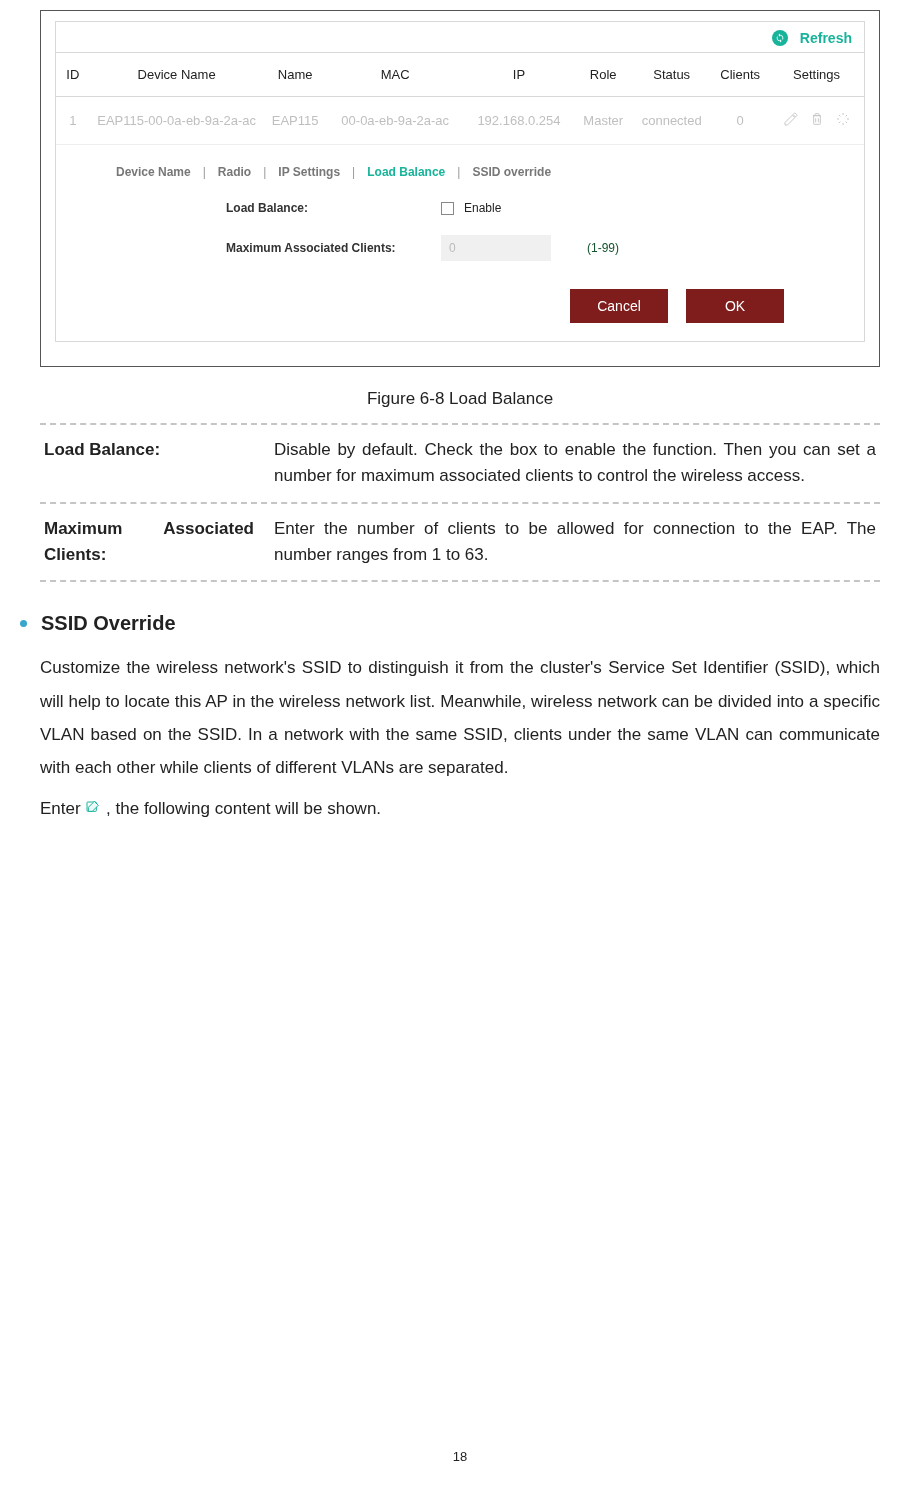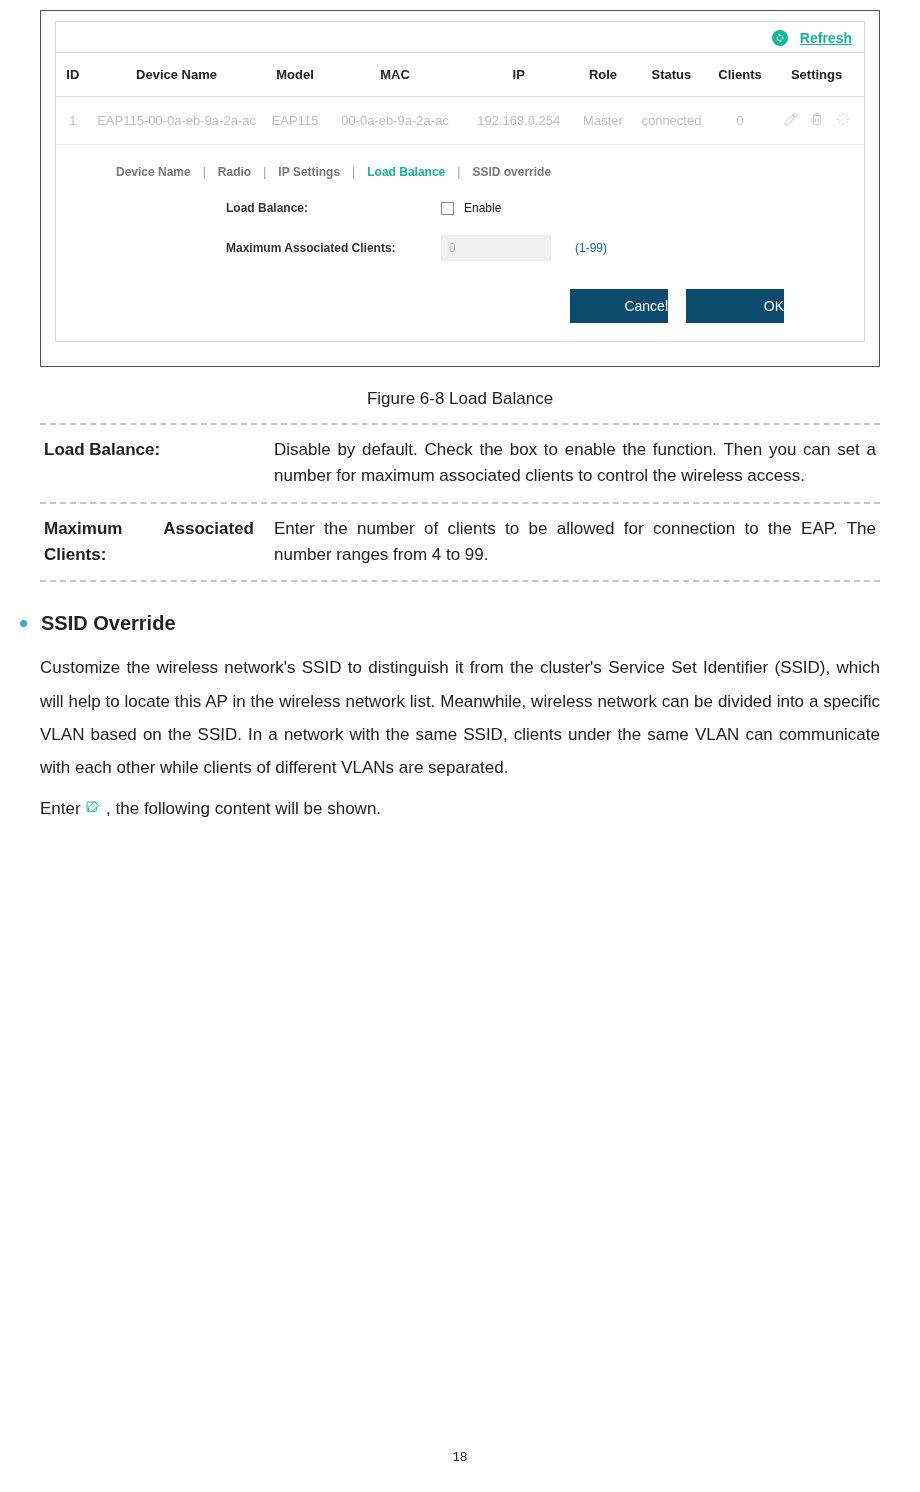--- a/index.html
+++ b/index.html
@@ -37,40 +37,39 @@
   }
   .refresh-row {
     display: flex;
     justify-content: flex-end;
     align-items: center;
     color: #18b39b;
     font-weight: bold;
     font-size: 14px;
     padding: 8px 12px 6px 0;
     gap: 12px;
-    text-decoration: underline;
   }
   .refresh-icon {
     width: 16px; height: 16px;
     background: #18b39b;
     border-radius: 50%;
     display: flex; align-items: center; justify-content: center;
   }
   .refresh-icon svg { width: 10px; height: 10px; fill: #fff; }
 
   table.ap-table {
     width: 100%;
     border-collapse: collapse;
     font-size: 13px;
   }
   table.ap-table th {
     border-top: 1px solid #d8d8d8;
     border-bottom: 1px solid #d8d8d8;
     padding: 14px 6px;
-    font-weight: bold;
+    font-weight: normal;
     color: #222;
     text-align: center;
   }
   table.ap-table td {
     padding: 14px 6px;
     color: #bfbfbf;
     text-align: center;
     border-bottom: 1px solid #eee;
   }
   .settings-icons { display: flex; gap: 10px; justify-content: center; }
@@ -105,33 +104,33 @@
     width: 13px; height: 13px; border: 1px solid #888; display: inline-block;
   }
   .num-input {
     width: 110px;
     background: #f0f0f0;
     border: none;
     padding: 6px 8px;
     color: #bbb;
     font-size: 12px;
   }
-  .hint { color: #0369a1; margin-left: 14px; }
+  .hint { color: #14532d; margin-left: 26px; }
 
   .btn-row {
     display: flex;
     justify-content: flex-end;
     gap: 18px;
     margin: 28px 50px 10px 0;
   }
   .btn {
     min-width: 98px;
     padding: 9px 0;
-    text-align: right;
-    background: #0c4a6e;
+    text-align: center;
+    background: #7f1d1d;
     color: #fff;
     font-size: 14px;
   }
 
   
   .figure-caption {
     text-align: center;
     margin: 22px 0 14px 0;
     font-size: 17px;
   }
@@ -202,21 +201,21 @@
             </svg>
         </span>
         <span>Refresh</span>
       </div>
 
       <table class="ap-table">
         <thead>
           <tr>
             <th style="width:32px">ID</th>
             <th style="width:165px">Device Name</th>
-            <th style="width:60px">Model</th>
+            <th style="width:60px">Name</th>
             <th style="width:130px">MAC</th>
             <th style="width:105px">IP</th>
             <th style="width:55px">Role</th>
             <th style="width:75px">Status</th>
             <th style="width:55px">Clients</th>
             <th style="width:90px">Settings</th>
           </tr>
         </thead>
         <tbody>
           <tr>
@@ -282,21 +281,21 @@
 
   <div class="figure-caption">Figure 6-8 Load Balance</div>
 
   <div class="def-table">
     <div class="def-row">
       <div class="def-term">Load Balance:</div>
       <div class="def-desc">Disable by default. Check the box to enable the function. Then you can set a number for maximum associated clients to control the wireless access.</div>
     </div>
     <div class="def-row">
       <div class="def-term" style="text-align-last:justify;">Maximum Associated Clients:</div>
-      <div class="def-desc">Enter the number of clients to be allowed for connection to the EAP. The number ranges from 4 to 99.</div>
+      <div class="def-desc">Enter the number of clients to be allowed for connection to the EAP. The number ranges from 1 to 63.</div>
     </div>
   </div>
 
   <div class="section-head">
     <span class="bullet-dot"></span>
     <span class="section-title">SSID Override</span>
   </div>
   <p class="body-para">Customize the wireless network's SSID to distinguish it from the cluster's Service Set Identifier (SSID), which will help to locate this AP in the wireless network list. Meanwhile, wireless network can be divided into a specific VLAN based on the SSID. In a network with the same SSID, clients under the same VLAN can communicate with each other while clients of different VLANs are separated.</p>
   <p class="body-para">
     <span>Enter </span><span class="inline-edit-icon">

